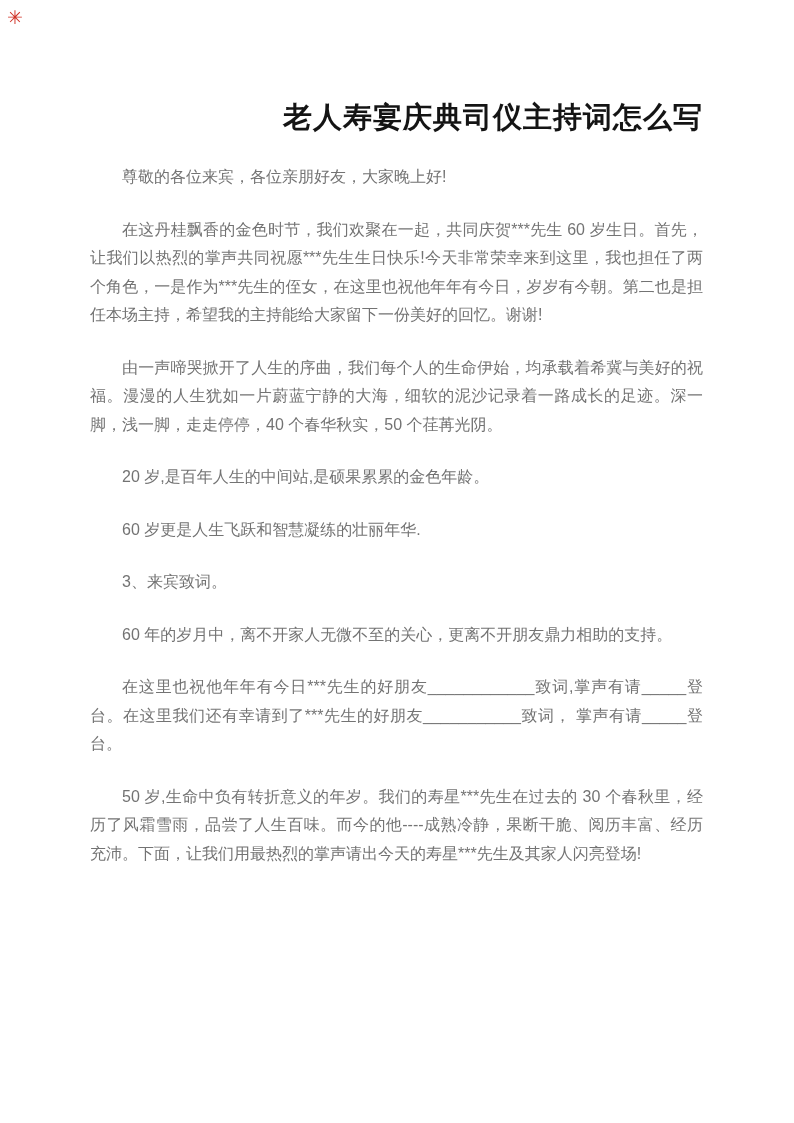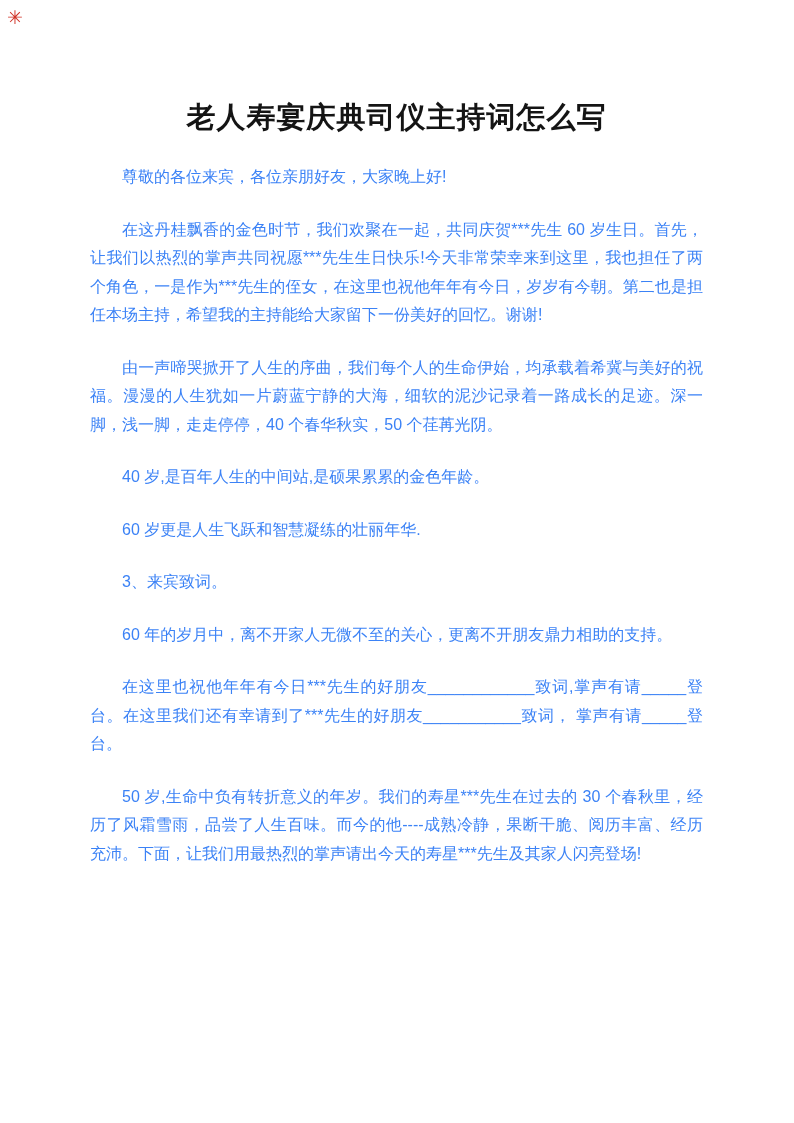--- a/index.html
+++ b/index.html
@@ -27,47 +27,47 @@
     line-height: 19px;
     color: #d03226;
     font-family: "DejaVu Sans", sans-serif;
   }
   h1.doc-title {
     margin: 0 0 25px 0;
     font-size: 29px;
     line-height: 42px;
     font-weight: 700;
     letter-spacing: 1px;
-    text-align: center;
+    text-align: right;
     color: #141414;
   }
   .doc-body p {
     margin: 0 0 24px 0;
     font-size: 16px;
     line-height: 28.5px;
     text-indent: 2em;
     text-align: justify;
     word-break: break-all;
-    color: #3b82f6;
+    color: #737373;
   }
 </style>
 </head>
 <body>
 
 <div class="page">
 
   <span class="corner-mark">✳</span>
 
   <h1 class="doc-title">老人寿宴庆典司仪主持词怎么写</h1>
 
   <div class="doc-body">
     <p>尊敬的各位来宾，各位亲朋好友，大家晚上好!</p>
     <p>在这丹桂飘香的金色时节，我们欢聚在一起，共同庆贺***先生 60 岁生日。首先，让我们以热烈的掌声共同祝愿***先生生日快乐!今天非常荣幸来到这里，我也担任了两个角色，一是作为***先生的侄女，在这里也祝他年年有今日，岁岁有今朝。第二也是担任本场主持，希望我的主持能给大家留下一份美好的回忆。谢谢!</p>
     <p>由一声啼哭掀开了人生的序曲，我们每个人的生命伊始，均承载着希冀与美好的祝福。漫漫的人生犹如一片蔚蓝宁静的大海，细软的泥沙记录着一路成长的足迹。深一脚，浅一脚，走走停停，40 个春华秋实，50 个荏苒光阴。</p>
-    <p>40 岁,是百年人生的中间站,是硕果累累的金色年龄。</p>
+    <p>20 岁,是百年人生的中间站,是硕果累累的金色年龄。</p>
     <p>60 岁更是人生飞跃和智慧凝练的壮丽年华.</p>
     <p>3、来宾致词。</p>
     <p>60 年的岁月中，离不开家人无微不至的关心，更离不开朋友鼎力相助的支持。</p>
     <p>在这里也祝他年年有今日***先生的好朋友____________致词,掌声有请_____登台。在这里我们还有幸请到了***先生的好朋友___________致词， 掌声有请_____登台。</p>
     <p>50 岁,生命中负有转折意义的年岁。我们的寿星***先生在过去的 30 个春秋里，经历了风霜雪雨，品尝了人生百味。而今的他----成熟冷静，果断干脆、阅历丰富、经历充沛。下面，让我们用最热烈的掌声请出今天的寿星***先生及其家人闪亮登场!</p>
   </div>
 
 </div>
 
 </body></html>

